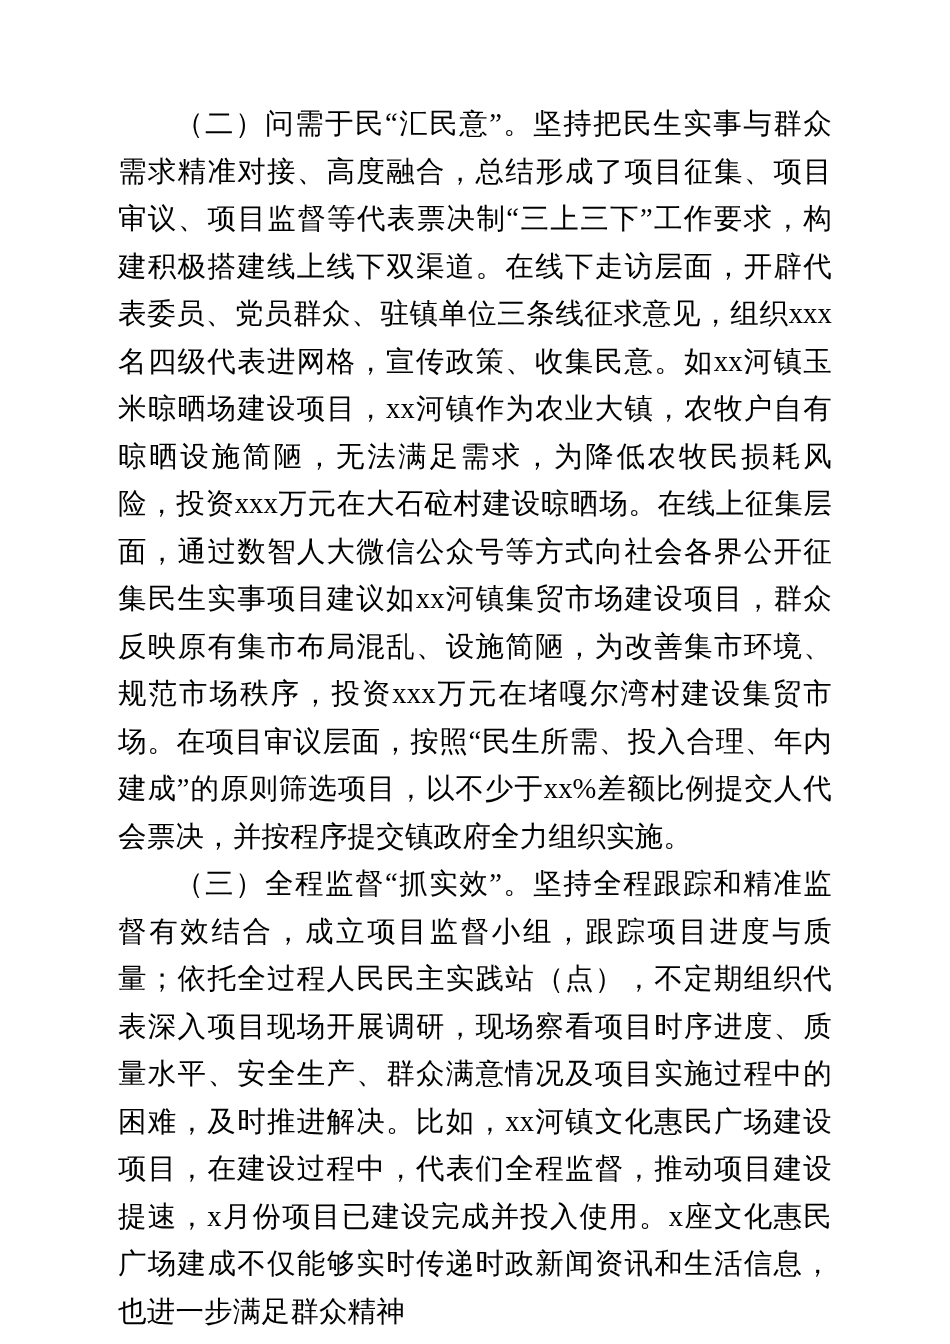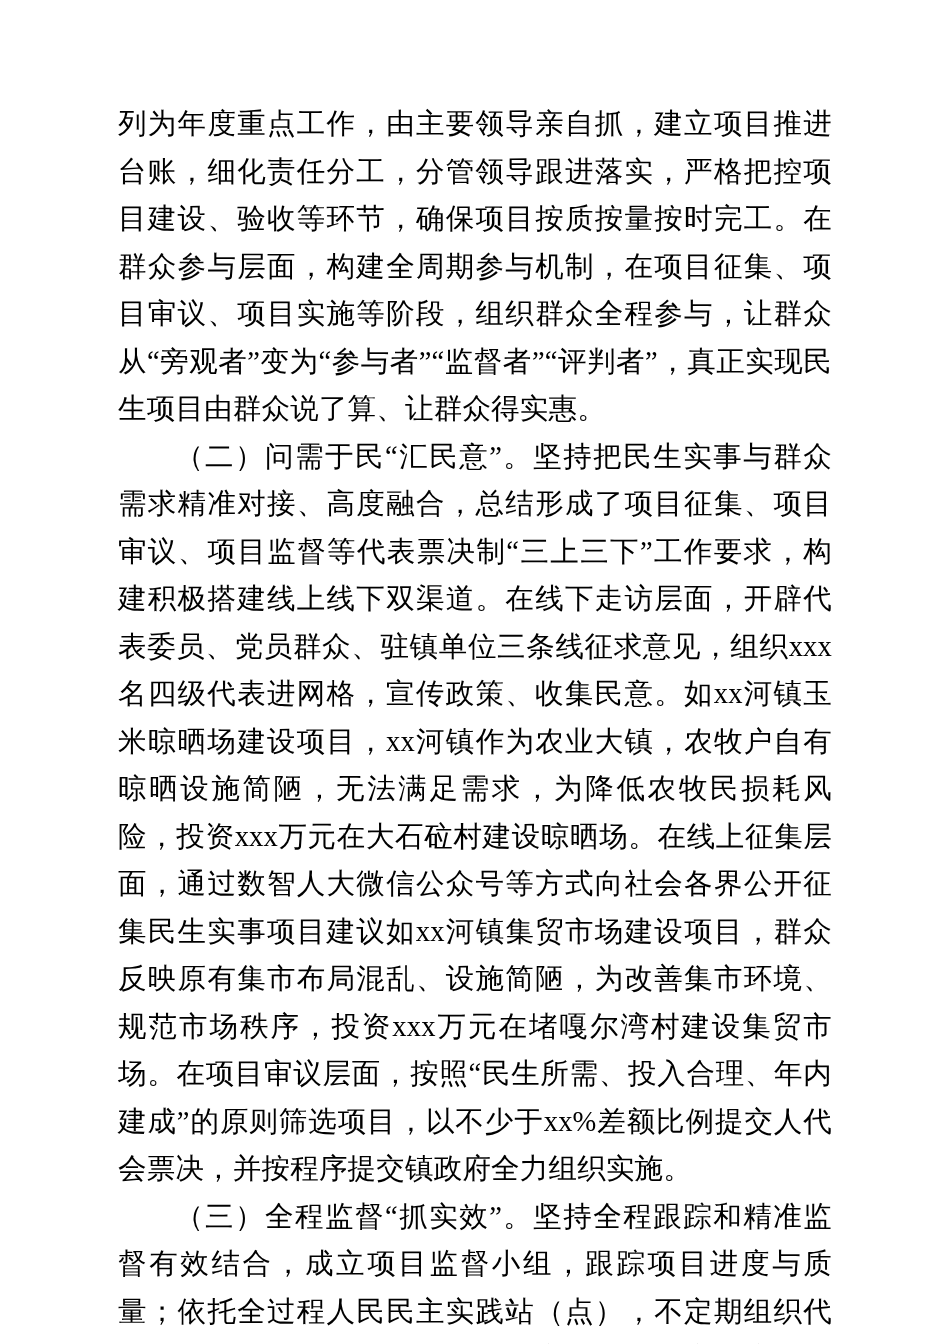--- a/index.html
+++ b/index.html
@@ -34,17 +34,16 @@
   }
   .para.indent {
     text-indent: 57px;
   }
 </style>
 </head>
 <body>
 
 <div class="page">
   <div class="doc-body">
-    <p class="para">列为年度重点工作，由主要领导亲自抓，建立项目推进台账，细化责任分工，分管领导跟进落实，严格把控项目建设、验收等环节，确保项目按质按量按时完工。在群众参与层面，构建全周期参与机制，在项目征集、项目审议、项目实施等阶段，组织群众全程参与，让群众从“旁观者”变为“参与者”“监督者”“评判者”，真正实现民生项目由群众说了算、让群众得实惠。</p>
     <p class="para indent">（二）问需于民“汇民意”。坚持把民生实事与群众需求精准对接、高度融合，总结形成了项目征集、项目审议、项目监督等代表票决制“三上三下”工作要求，构建积极搭建线上线下双渠道。在线下走访层面，开辟代表委员、党员群众、驻镇单位三条线征求意见，组织xxx名四级代表进网格，宣传政策、收集民意。如xx河镇玉米晾晒场建设项目，xx河镇作为农业大镇，农牧户自有晾晒设施简陋，无法满足需求，为降低农牧民损耗风险，投资xxx万元在大石砬村建设晾晒场。在线上征集层面，通过数智人大微信公众号等方式向社会各界公开征集民生实事项目建议如xx河镇集贸市场建设项目，群众反映原有集市布局混乱、设施简陋，为改善集市环境、规范市场秩序，投资xxx万元在堵嘎尔湾村建设集贸市场。在项目审议层面，按照“民生所需、投入合理、年内建成”的原则筛选项目，以不少于xx%差额比例提交人代会票决，并按程序提交镇政府全力组织实施。</p>
     <p class="para indent">（三）全程监督“抓实效”。坚持全程跟踪和精准监督有效结合，成立项目监督小组，跟踪项目进度与质量；依托全过程人民民主实践站（点），不定期组织代表深入项目现场开展调研，现场察看项目时序进度、质量水平、安全生产、群众满意情况及项目实施过程中的困难，及时推进解决。比如，xx河镇文化惠民广场建设项目，在建设过程中，代表们全程监督，推动项目建设提速，x月份项目已建设完成并投入使用。x座文化惠民广场建成不仅能够实时传递时政新闻资讯和生活信息，也进一步满足群众精神</p>
   </div>
 </div>
 
 </body></html>

